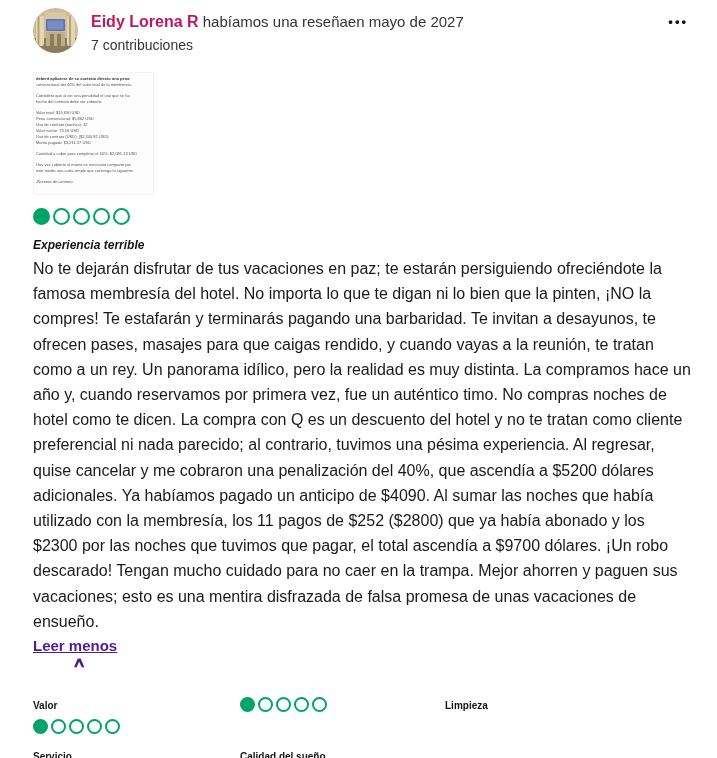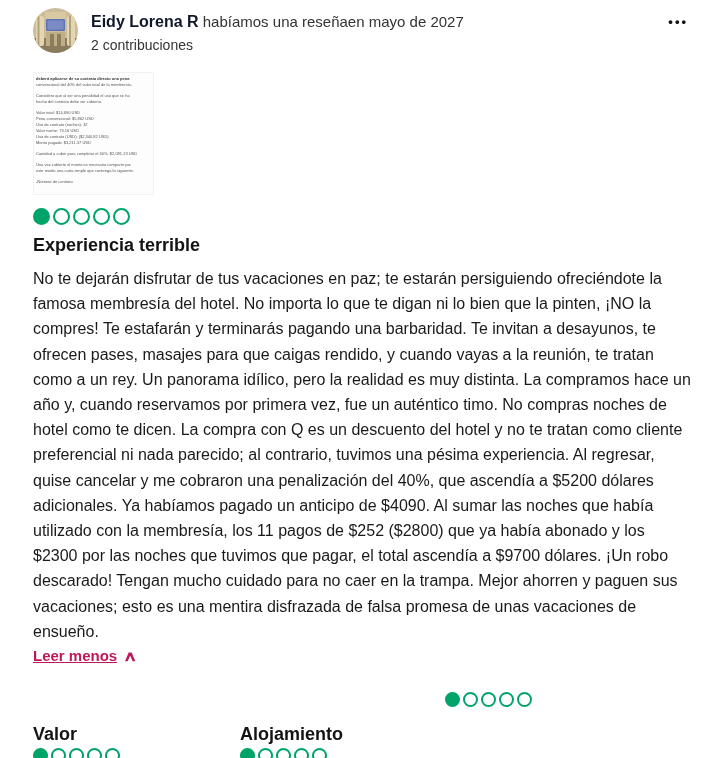--- a/index.html
+++ b/index.html
@@ -14,21 +14,21 @@
   .wrap { padding: 8px 27px 0 33px; }
 
   
   .header { display: flex; align-items: flex-start; }
   .avatar {
     width: 45px; height: 45px; border-radius: 50%;
     overflow: hidden; flex: 0 0 45px; cursor: pointer;
   }
   .header-info { margin-left: 13px; padding-top: 5px; }
   .byline { font-size: 15px; color: #333; line-height: 18px; }
-  .byline .name { font-size: 16px; font-weight: bold; color: #0f172a; cursor: pointer; }
+  .byline .name { font-size: 16px; font-weight: bold; color: #be185d; cursor: pointer; }
   .contribs { font-size: 14px; color: #333; margin-top: 6px; }
   .menu-btn {
     margin-left: auto; padding: 6px 2px 0 0;
     font-size: 13px; font-weight: bold; letter-spacing: 2px;
     color: #141414; cursor: pointer; user-select: none;
   }
 
   
   .attachment {
     margin-top: 19px; margin-left: 0;
@@ -50,40 +50,40 @@
   .bubble {
     display: inline-block; border-radius: 50%;
     border: 2px solid #00a468; background: #fff;
   }
   .bubble.filled { background: #00a468; }
   .bubbles.big .bubble { width: 17px; height: 17px; margin-right: 3px; }
   .bubbles.small .bubble { width: 15px; height: 15px; margin-right: 3px; }
 
   
   .rating-row { margin-top: 13px; }
-  .review-title { font-size: 18px; font-weight: bold; margin-top: 9px; line-height: 22px; }
+  .review-title { font-size: 12px; font-weight: bold; margin-top: 9px; line-height: 22px; font-style: italic; }
   .review-body {
-    margin-top: 10px; width: 658px;
+    width: 658px;
     font-size: 16px; line-height: 25.2px; color: #1a1a1a;
   }
   .read-less {
     margin-top: 3px; font-size: 15px; font-weight: bold;
-    color: #be185d; cursor: pointer; display: inline-flex; align-items: center;
+    color: #4c1d95; cursor: pointer; display: inline-flex; align-items: center; flex-direction: column;
   }
   .read-less .lbl { text-decoration: underline; }
   .read-less .chev { margin-left: 8px; font-size: 14px; text-decoration: none; transform: scaleX(1.4); display:inline-block; }
 
   
   .subratings {
     margin-top: 27px;
     display: grid;
     grid-template-columns: 207px 205px 1fr;
     row-gap: 14px;
   }
-  .subrating .sr-label { font-size: 18px; font-weight: bold; margin-bottom: 5px; line-height: 17px; margin-top: 34px; }
+  .subrating .sr-label { font-size: 10px; font-weight: bold; margin-bottom: 5px; line-height: 17px; }
 </style>
 </head>
 <body>
 
 <div class="wrap">
 
   
   <div class="header">
     <div class="avatar">
       <svg width="45" height="45" viewBox="0 0 45 45">
@@ -99,21 +99,21 @@
         <rect x="13" y="24" width="19" height="14" fill="#bfae86"></rect>
         <rect x="17" y="26" width="4" height="12" fill="#8d7d5d"></rect>
         <rect x="24" y="26" width="4" height="12" fill="#8d7d5d"></rect>
       </svg>
     </div>
     <div class="header-info">
       <div class="byline">
         <span class="name">Eidy Lorena R</span>
         <span><span>habíamos una reseña</span><span>en mayo de 2027</span></span>
       </div>
-      <div class="contribs">2 contribuciones</div>
+      <div class="contribs">7 contribuciones</div>
     </div>
     <div class="menu-btn">•••</div>
   </div>
 
   
   <div class="attachment" id="attachment">
       <div class="tline bold">deberá aplicarse de su contrato directo una pena</div>
       <div class="tline">convencional del 40% del valor total de la membresía.</div>
       <div class="tline blank"></div>
       <div class="tline">Considero que al ser una penalidad el uso que se ha</div>
@@ -161,30 +161,20 @@
         <div class="sr-label">Valor</div>
         <div class="bubbles small">
           <span class="bubble filled"></span>
           <span class="bubble"></span>
           <span class="bubble"></span>
           <span class="bubble"></span>
           <span class="bubble"></span>
         </div>
       </div>
       <div class="subrating">
-        <div class="sr-label">Alojamiento</div>
-        <div class="bubbles small">
-          <span class="bubble filled"></span>
-          <span class="bubble"></span>
-          <span class="bubble"></span>
-          <span class="bubble"></span>
-          <span class="bubble"></span>
-        </div>
-      </div>
-      <div class="subrating">
         <div class="bubbles small">
           <span class="bubble filled"></span>
           <span class="bubble"></span>
           <span class="bubble"></span>
           <span class="bubble"></span>
           <span class="bubble"></span>
         </div>
       </div>
       <div class="subrating">
         <div class="sr-label">Limpieza</div>

